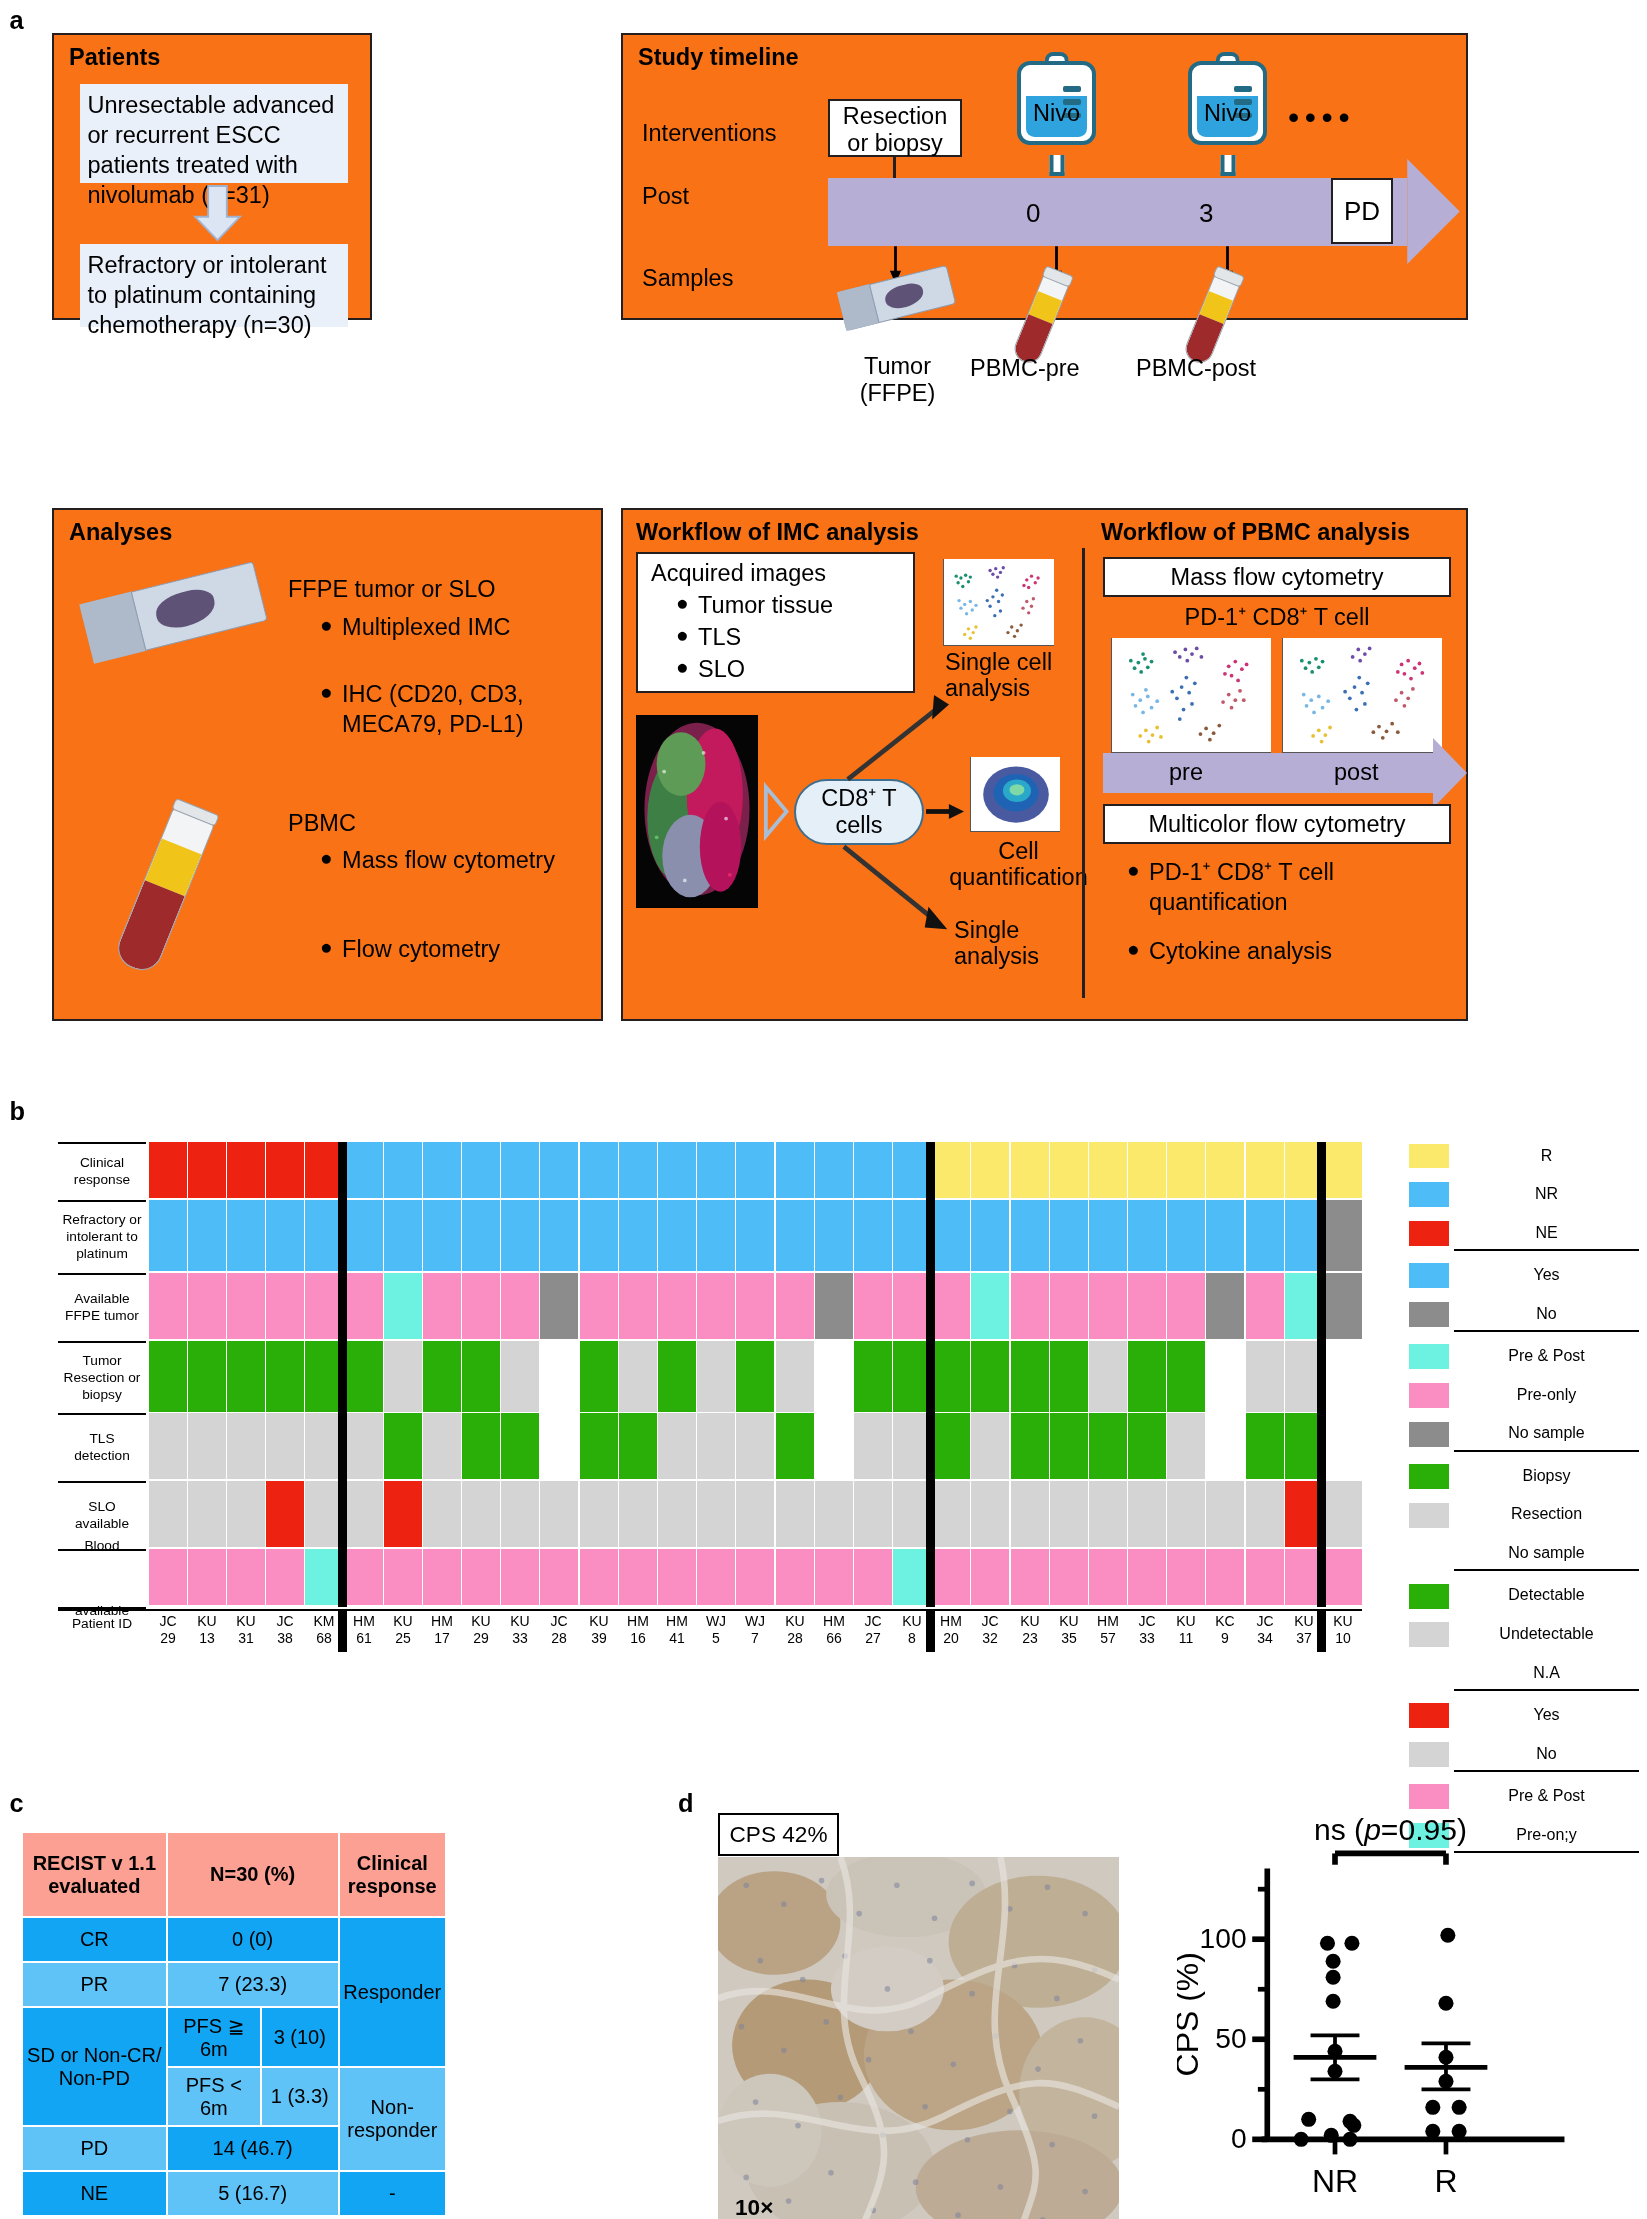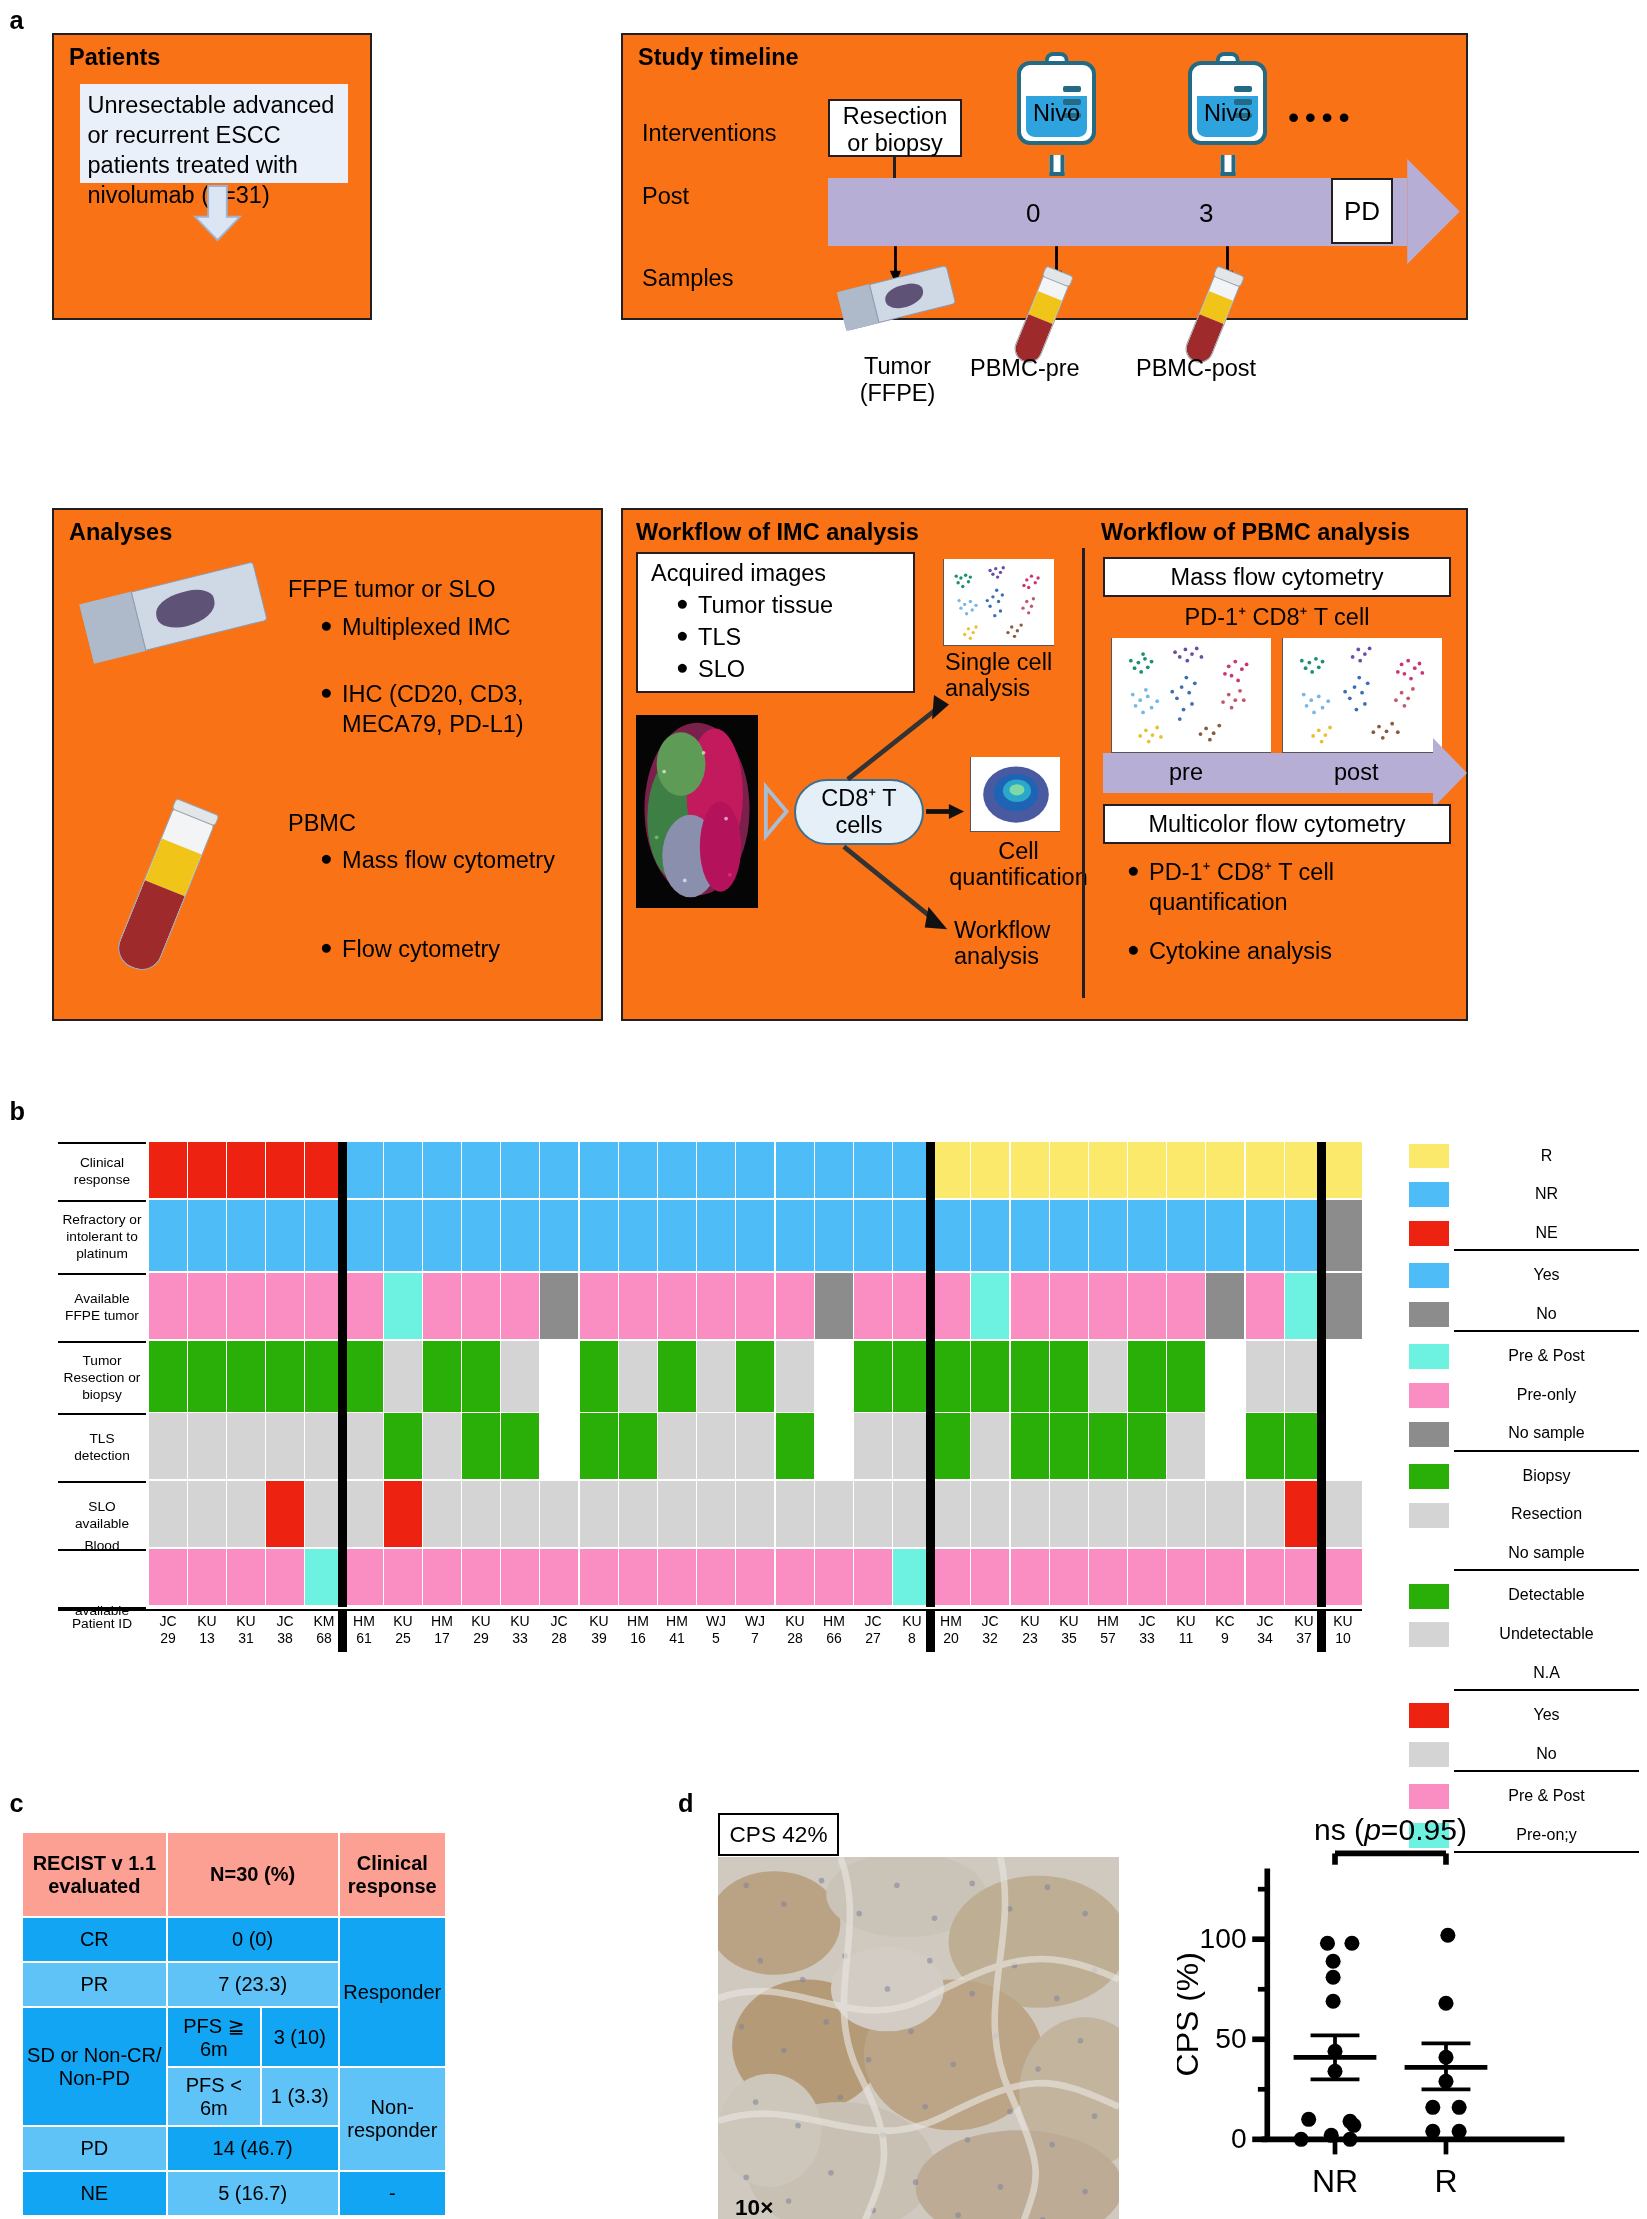--- a/index.html
+++ b/index.html
@@ -90,20 +90,23 @@
   <div class="panel-letter" style="left:9.4px; top:5.6px;">a</div>
 
   <div class="box" style="left:52px; top:33px; width:320px; height:287px;">
     <div class="box-title" style="position:absolute;left:15px;top:9.4px;">Patients</div>
     <div class="lightbox" style="position:absolute;left:26px;top:49px;width:268px;height:99px;">
       <div class="txt" style="padding:5.6px 7.5px;">Unresectable advanced or recurrent ESCC patients treated with nivolumab (n=31)</div>
     </div>
     <svg class="arrowsvg" style="left:139px; top:151px;" width="49" height="56" viewBox="0 0 52 60">
       <polygon points="16,0 36,0 36,33 50,33 26,58 2,33 16,33" fill="#dbe5f4" stroke="#9fb3d1" stroke-width="2"></polygon>
     </svg>
+    <div class="lightbox" style="position:absolute;left:26px;top:209px;width:268px;height:83px;">
+      <div class="txt" style="padding:5.6px 7.5px;">Refractory or intolerant to platinum containing chemotherapy (n=30)</div>
+    </div>
   </div>
 
   <div class="box" style="left:621px; top:33px; width:847px; height:287px;">
     <div class="box-title" style="position:absolute;left:15px;top:9.4px;">Study timeline</div>
 
     <div class="txt" style="position:absolute;left:19px;top:83px;">Interventions</div>
     <div class="txt" style="position:absolute;left:19px;top:146px;">Post</div>
     <div class="txt" style="position:absolute;left:19px;top:228px;">Samples</div>
 
     <div style="position:absolute;left:205px;top:64px;width:134px;height:58px;border:2.8px solid #231f20;background:#fff;">
@@ -358,21 +361,21 @@
         <ellipse cx="49" cy="36" rx="15" ry="12" fill="#2aa8c9"></ellipse>
         <ellipse cx="49" cy="35" rx="8" ry="6" fill="#7fd9a7"></ellipse>
       </svg>
     </div>
     <div class="txt" style="position:absolute;left:311px;top:328px;line-height:1.12;width:169px;text-align:center;">Cell quantification</div>
 
     <svg class="arrowsvg" style="left:215px; top:331px;" width="117" height="94" viewBox="0 0 124 100">
       <line x1="6" y1="6" x2="100" y2="82" stroke="#333" stroke-width="5"></line>
       <polygon points="96,70 116,94 92,92" fill="#111"></polygon>
     </svg>
-    <div class="txt" style="position:absolute;left:331px;top:407px;line-height:1.12;width:141px;">Workflow analysis</div>
+    <div class="txt" style="position:absolute;left:331px;top:407px;line-height:1.12;width:141px;">Single analysis</div>
 
     <div style="position:absolute;left:459px;top:38px;width:2.8px;height:450px;background:#231f20;"></div>
 
     <div class="box-title" style="position:absolute;left:478px;top:9.4px;">Workflow of PBMC analysis</div>
     <div style="position:absolute;left:480px;top:47px;width:348px;height:40px;border:2.8px solid #231f20;background:#fff;display:flex;align-items:center;justify-content:center;">
       <span class="txt">Mass flow cytometry</span>
     </div>
     <div class="txt" style="position:absolute;left:480px;top:92px;width:348px;text-align:center;">PD-1⁺ CD8⁺ T cell</div>
 
     <div class="mini" style="left:488px; top:128px; width:160px; height:115px;">

